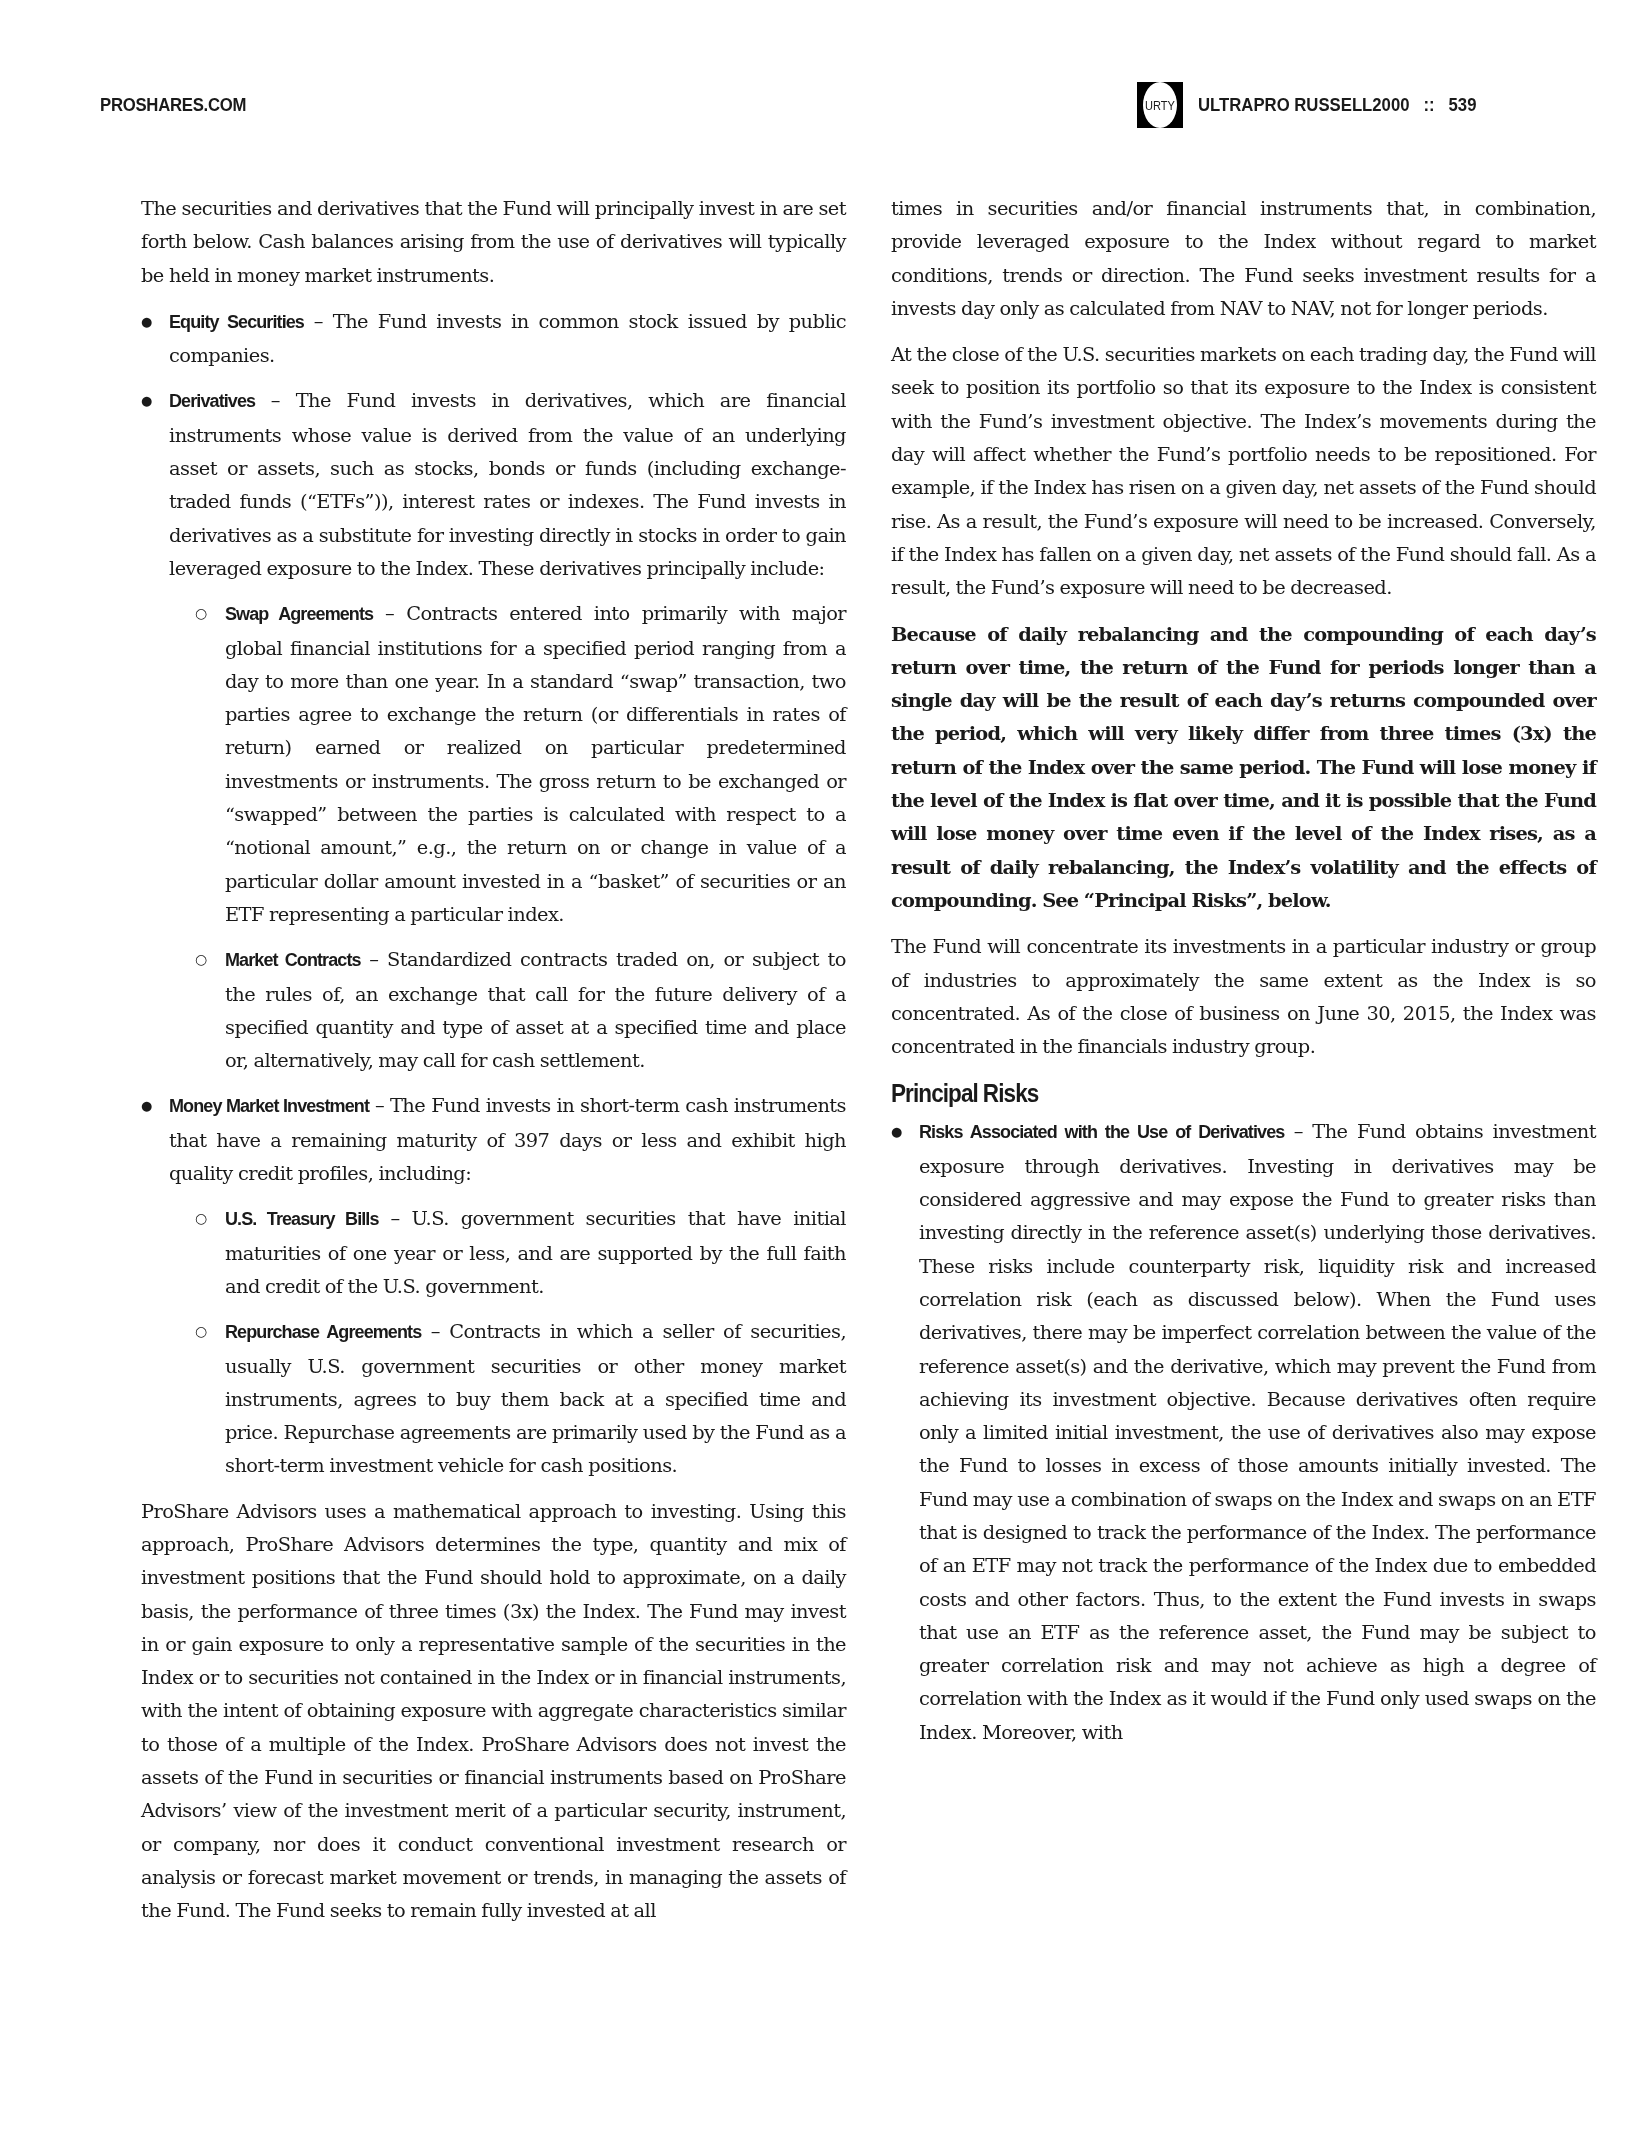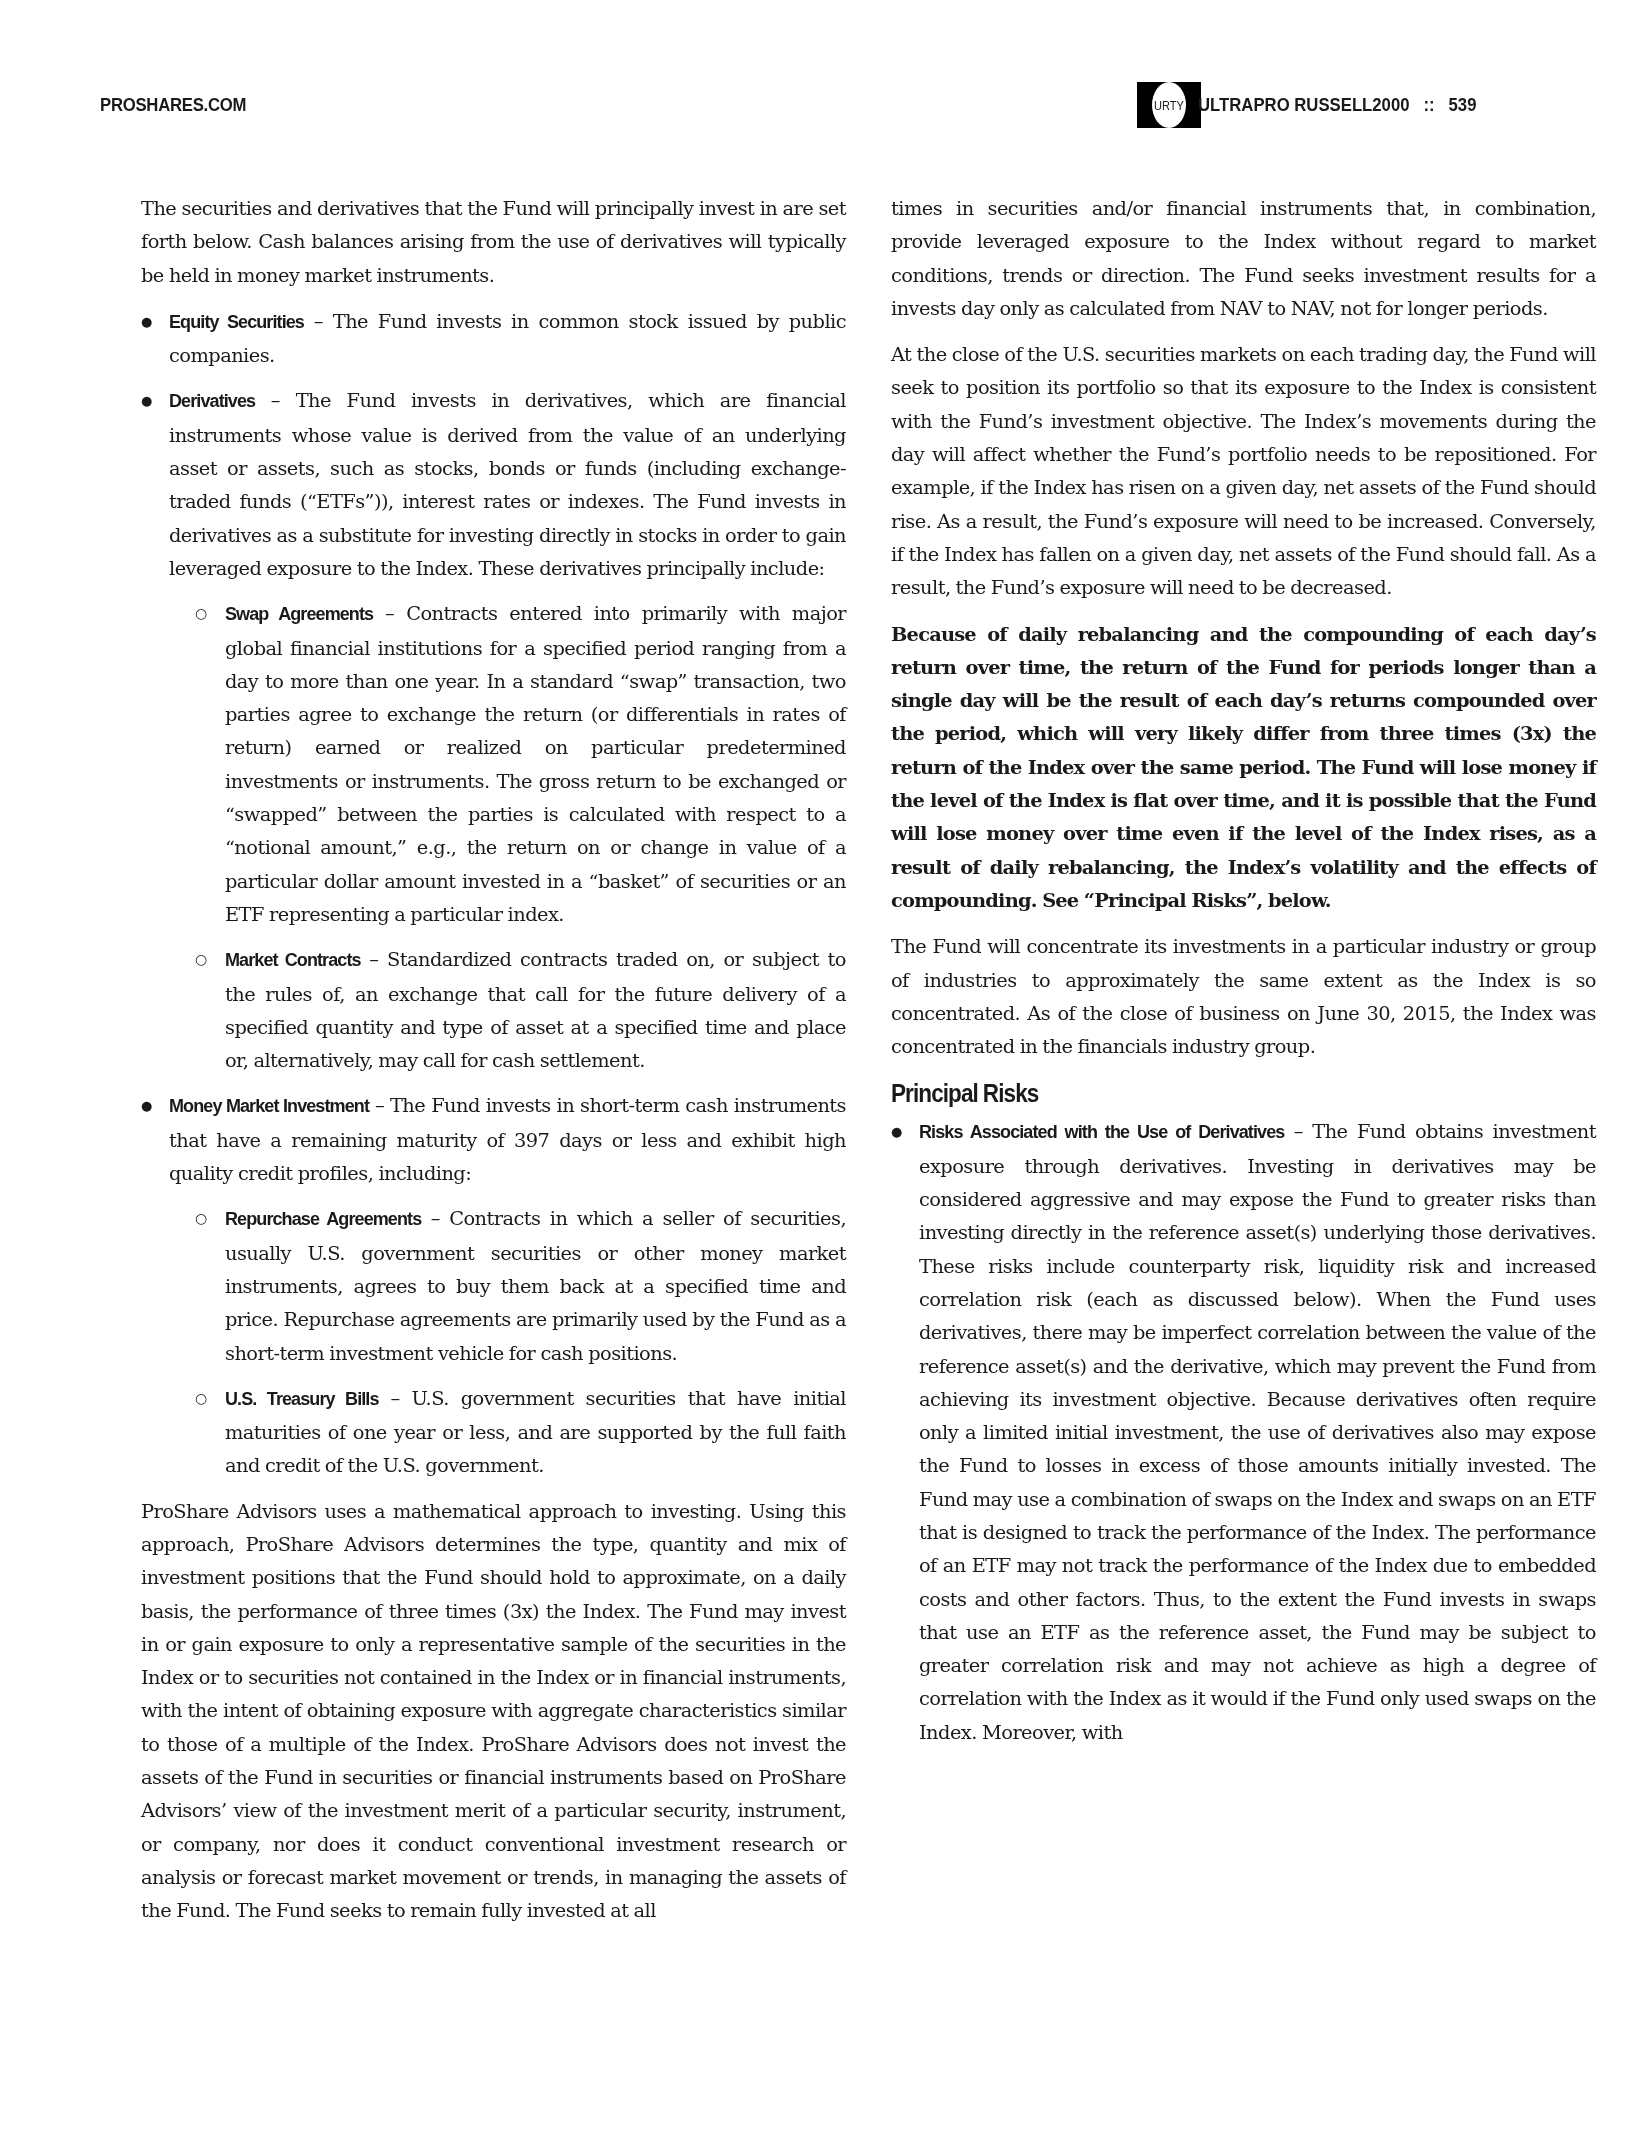--- a/index.html
+++ b/index.html
@@ -1,19 +1,19 @@
 <!DOCTYPE html>
 <html><head>
 <meta charset="utf-8">
 <style>
   html, body { margin: 0; padding: 0; background: #ffffff; }
   body { width: 1650px; height: 2150px; position: relative; overflow: hidden; color: #1a1a1a; }
   .header { position: absolute; left: 100px; top: 86px; right: 95px; height: 40px; }
   .site { position: absolute; left: 0; top: 8px; font-family: "Liberation Sans", sans-serif; font-weight: bold; font-size: 19px; letter-spacing: -0.3px; transform: scaleX(0.88); transform-origin: left; }
-  .badge-wrap { position: absolute; left: 1037px; top: -4px; width: 64px; height: 46px; background: #000; display: flex; align-items: center; justify-content: center; }
+  .badge-wrap { position: absolute; left: 1037px; top: -4px; width: 46px; height: 46px; background: #000; display: flex; align-items: center; justify-content: center; }
   .badge { width: 40px; height: 46px; border-radius: 50%; background: #fff; display: flex; align-items: center; justify-content: center; font-family: "Liberation Sans", sans-serif; font-size: 13px; transform: scaleX(0.85); }
   .runhead { position: absolute; left: 1098px; top: 8px; font-family: "Liberation Sans", sans-serif; font-weight: bold; font-size: 19px; transform: scaleX(0.88); transform-origin: left; white-space: nowrap; }
   .col { position: absolute; top: 192px; width: 705px; font-family: "DejaVu Serif", serif; font-size: 19.4px; line-height: 33.3px; text-align: justify; hyphens: auto; letter-spacing: -0.55px; word-spacing: -0.5px; margin-left: 41px; }
   .col.left { left: 100px; }
   .col.right { left: 850px; }
   p { margin: 0 0 13px 0; }
   ul { list-style: none; margin: 0 0 12px 0; padding: 0; }
   li { position: relative; padding-left: 28px; margin-bottom: 12px; }
   li.bullet::before { content: "\25CF"; position: absolute; left: 0; top: 0; font-size: 13px; }
   ul.sub { margin: 12px 0 0 0; }
@@ -57,24 +57,24 @@
         </li>
         <li class="circle">
           <span class="term">Market Contracts</span><span> – </span><span>Standardized contracts traded on, or subject to the rules of, an exchange that call for the future delivery of a specified quantity and type of asset at a specified time and place or, alternatively, may call for cash settlement.</span>
         </li>
       </ul>
     </li>
     <li class="bullet">
       <span class="term">Money Market Investment</span><span> – </span><span>The Fund invests in short-term cash instruments that have a remaining maturity of 397 days or less and exhibit high quality credit profiles, including:</span>
       <ul class="sub">
         <li class="circle">
-          <span class="term">Repurchase Agreements</span><span> – </span><span>Contracts in which a seller of securities, usually U.S. government securities or other money market instruments, agrees to buy them back at a specified time and price. Repurchase agreements are primarily used by the Fund as a short-term investment vehicle for cash positions.</span>
+          <span class="term">U.S. Treasury Bills</span><span> – </span><span>U.S. government securities that have initial maturities of one year or less, and are supported by the full faith and credit of the U.S. government.</span>
         </li>
         <li class="circle">
-          <span class="term">U.S. Treasury Bills</span><span> – </span><span>U.S. government securities that have initial maturities of one year or less, and are supported by the full faith and credit of the U.S. government.</span>
+          <span class="term">Repurchase Agreements</span><span> – </span><span>Contracts in which a seller of securities, usually U.S. government securities or other money market instruments, agrees to buy them back at a specified time and price. Repurchase agreements are primarily used by the Fund as a short-term investment vehicle for cash positions.</span>
         </li>
       </ul>
     </li>
   </ul>
   <p>ProShare Advisors uses a mathematical approach to investing. Using this approach, ProShare Advisors determines the type, quantity and mix of investment positions that the Fund should hold to approximate, on a daily basis, the performance of three times (3x) the Index. The Fund may invest in or gain exposure to only a representative sample of the securities in the Index or to securities not contained in the Index or in financial instruments, with the intent of obtaining exposure with aggregate characteristics similar to those of a multiple of the Index. ProShare Advisors does not invest the assets of the Fund in securities or financial instruments based on ProShare Advisors’ view of the investment merit of a particular security, instrument, or company, nor does it conduct conventional investment research or analysis or forecast market movement or trends, in managing the assets of the Fund. The Fund seeks to remain fully invested at all</p>
 </div>
 
 <div class="col right">
   <p>times in securities and/or financial instruments that, in combination, provide leveraged exposure to the Index without regard to market conditions, trends or direction. The Fund seeks investment results for a invests day only as calculated from NAV to NAV, not for longer periods.</p>
   <p>At the close of the U.S. securities markets on each trading day, the Fund will seek to position its portfolio so that its exposure to the Index is consistent with the Fund’s investment objective. The Index’s movements during the day will affect whether the Fund’s portfolio needs to be repositioned. For example, if the Index has risen on a given day, net assets of the Fund should rise. As a result, the Fund’s exposure will need to be increased. Conversely, if the Index has fallen on a given day, net assets of the Fund should fall. As a result, the Fund’s exposure will need to be decreased.</p>

